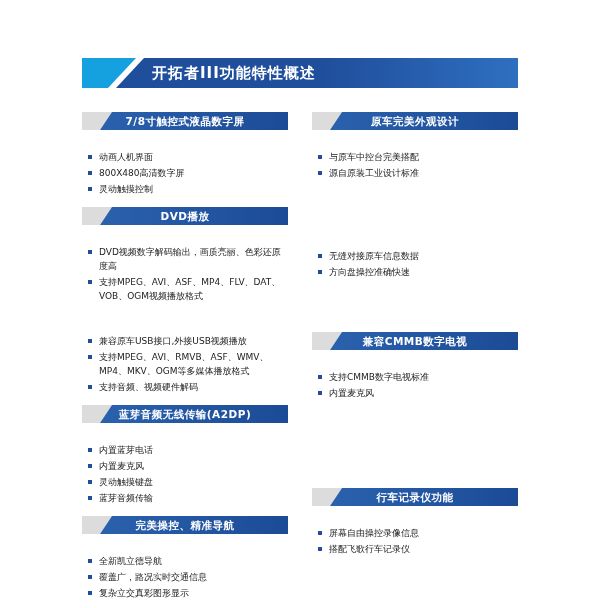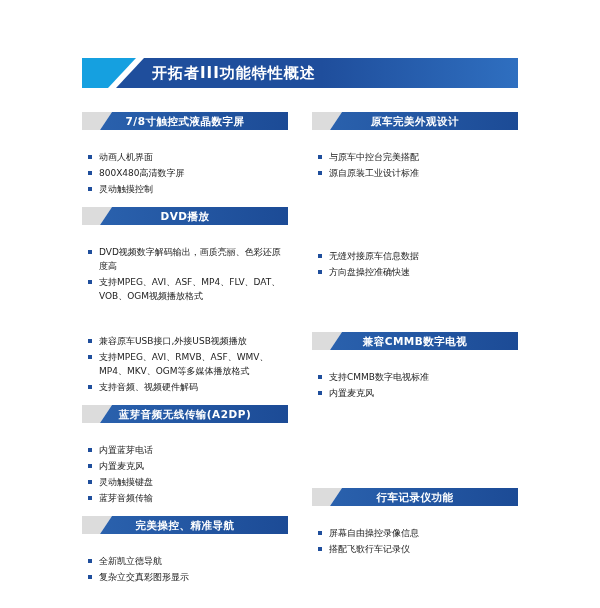--- a/index.html
+++ b/index.html
@@ -269,20 +269,24 @@
           </div>
           <div class="htext">完美操控、精准导航</div>
         </div>
         <div class="sec-body">
           <div class="bullet-row">
             <span class="dot"></span>
             <span class="txt">全新凯立德导航</span>
           </div>
           <div class="bullet-row">
             <span class="dot"></span>
+            <span class="txt">覆盖广，路况实时交通信息</span>
+          </div>
+          <div class="bullet-row">
+            <span class="dot"></span>
             <span class="txt">复杂立交真彩图形显示</span>
           </div>
         </div>
       </div>
 
     </div>
 
     <div class="col col-right">
 
       <div class="section">

